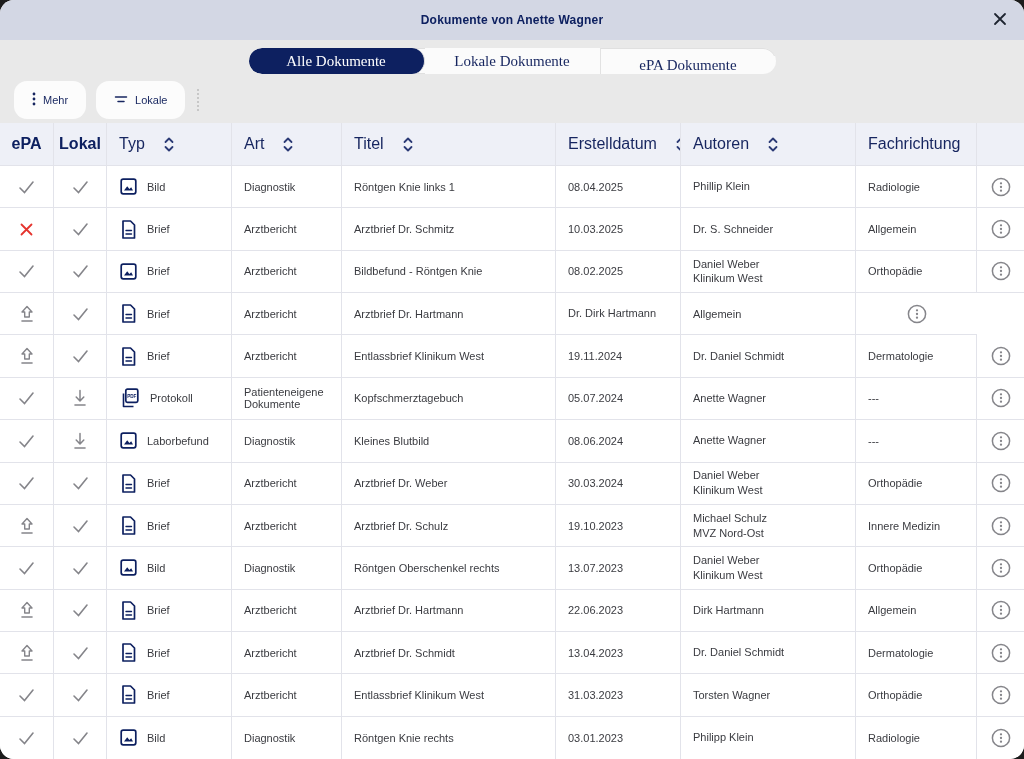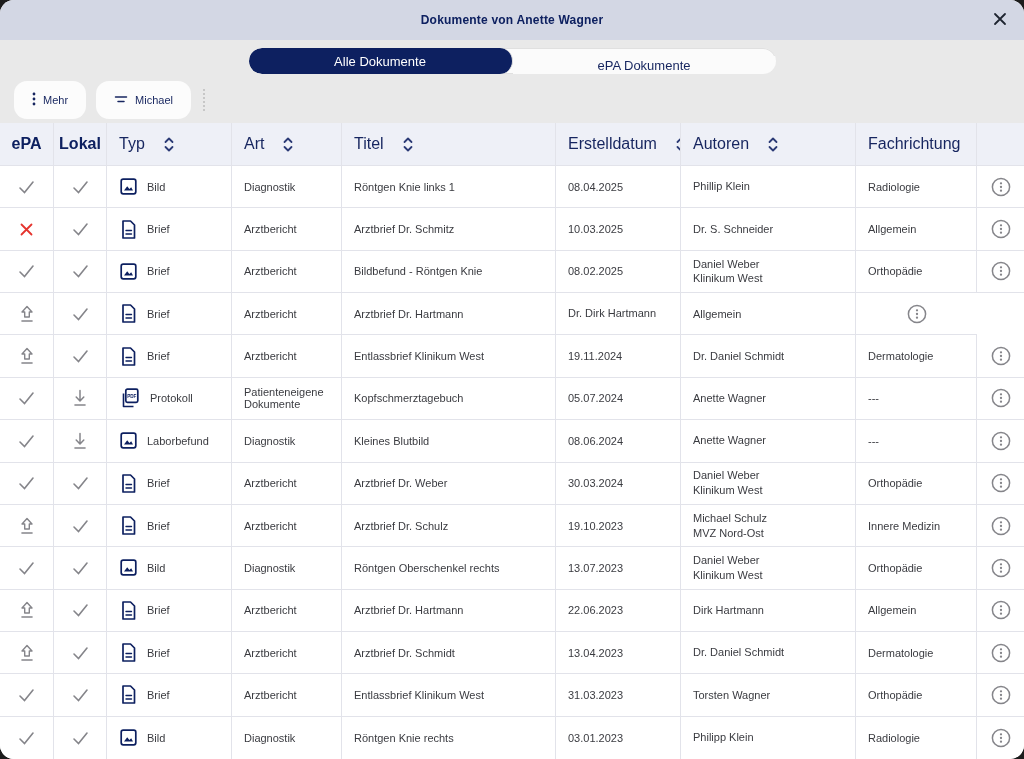--- a/index.html
+++ b/index.html
@@ -47,22 +47,22 @@
     border-radius: 13px;
     overflow: hidden;
     background: #fbfbfb;
     box-shadow: 0 0 0 1px #e0e0e0 inset;
   }
   .tab {
     flex: 1 1 0;
     border: none; cursor: pointer;
     background: #fbfbfb;
     color: var(--navy_text, #16255f);
-    font-size: 13px;
-    font-family: Liberation Sans, sans-serif;
+    font-size: 15px;
+    font-family: Liberation Serif, serif;
     border-right: 1px solid #e2e2e2;
   }
   .tab:last-child { border-right: none; margin-top: 8px; }
   .tab.active {
     background: var(--navy, #0d2060);
     color: #fff;
     border-radius: 13px;
   }
   .toolbar {
     margin: 13px 14px 0 14px;
@@ -156,41 +156,42 @@
         <svg width="16" height="16" viewBox="0 0 16 16">
             <path d="M3 3 L13 13 M13 3 L3 13" stroke="#1e2530" stroke-width="1.8" fill="none" stroke-linecap="round"></path>
           </svg>
       </span>
     </button>
   </div>
 
   <div class="panel">
     <div class="tabs" id="tabs">
         <button class="tab active">Alle Dokumente</button>
+        <button class="tab">Lokale Dokumente</button>
         <button class="tab">ePA Dokumente</button>
       </div>
 
     <div class="toolbar">
       <button class="tool-btn">
         <span>
           <svg width="4" height="14" viewBox="0 0 4 14">
               <circle cx="2" cy="2" r="1.4" fill="#16255f"></circle>
               <circle cx="2" cy="7" r="1.4" fill="#16255f"></circle>
               <circle cx="2" cy="12" r="1.4" fill="#16255f"></circle>
             </svg>
         </span>
         <span>Mehr</span>
       </button>
       <button class="tool-btn">
         <span>
           <svg width="14" height="11" viewBox="0 0 14 11">
               <path d="M1.5 3 H12.5 M4 7.5 H10" stroke="#16255f" stroke-width="1.5" stroke-linecap="round" fill="none"></path>
             </svg>
         </span>
-        <span>Michael</span>
+        <span>Lokale</span>
       </button>
       <div class="v-sep"></div>
     </div>
   </div>
 
   <div class="table">
     <div class="t-head" id="thead">
         <div class="h-cell bold center">
           <span>ePA</span>
         </div>

